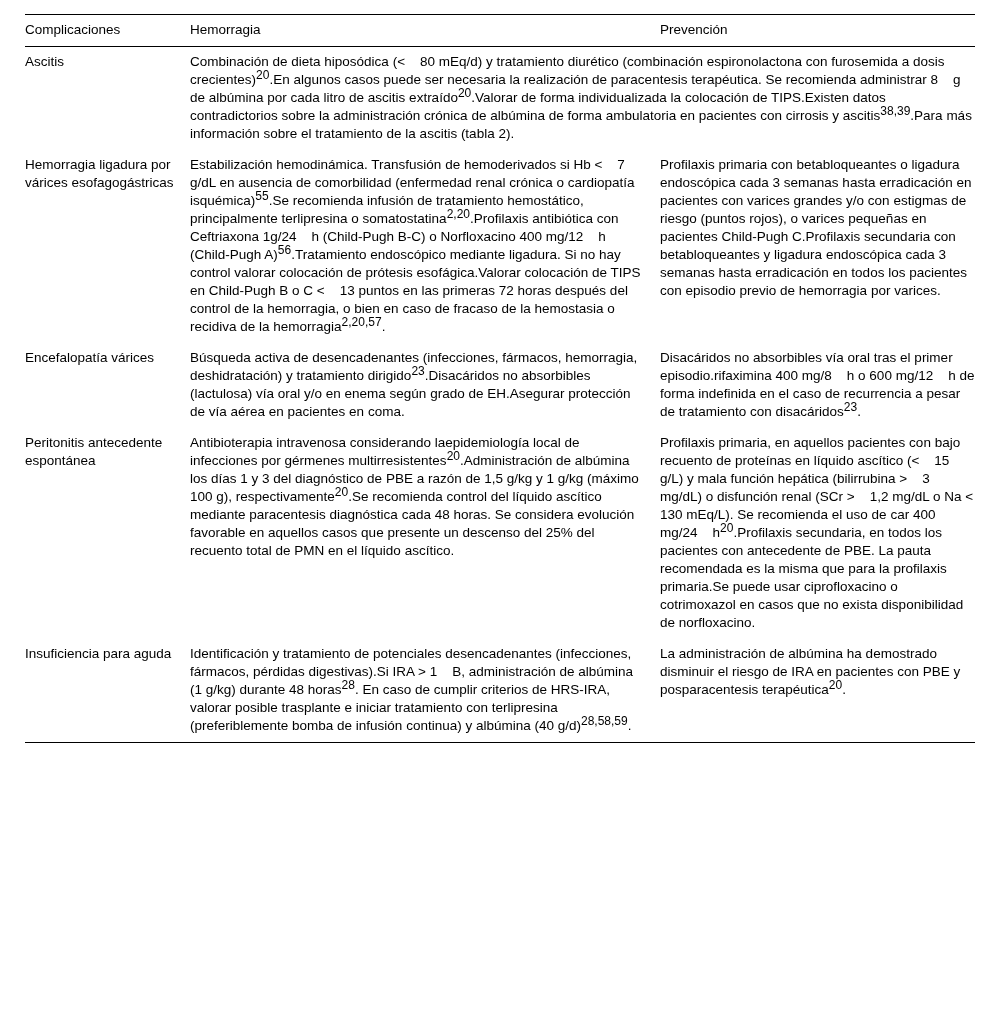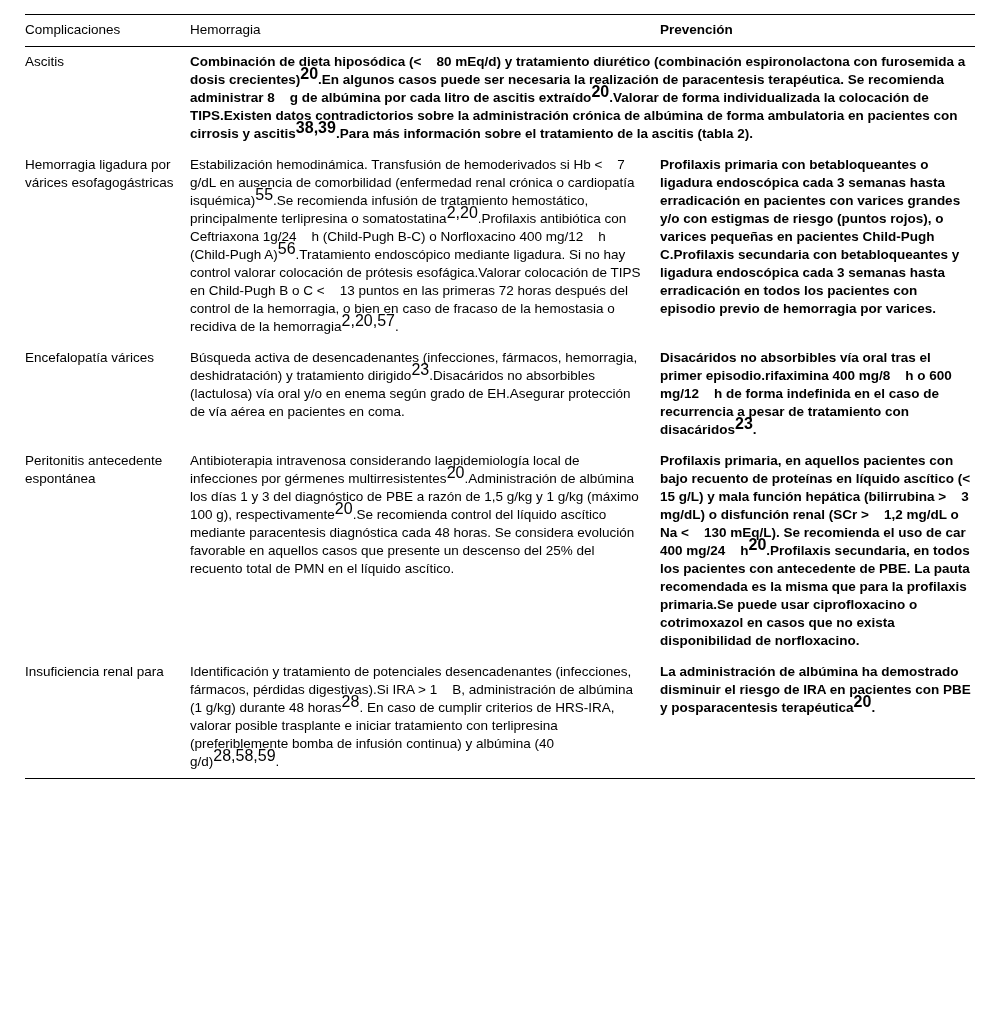--- a/index.html
+++ b/index.html
@@ -33,24 +33,23 @@
     font-size: 13.5px;
     font-weight: normal;
     line-height: 18px;
     padding: 6px 14px 7px 0;
     white-space: pre-wrap;
     word-wrap: break-word;
   }
   table.med-table td:last-child,
   table.med-table th:last-child {
     padding-right: 0;
-    font-weight: bold;
   }
   table.med-table sup {
-    font-size: 16px;
+    font-size: 12px;
     line-height: 0;
     vertical-align: super;
   }
   .col-comp { width: 165px; }
   .col-treat { width: 470px; }
   .col-prev { width: 315px; }
 </style>
 </head>
 <body>
 
@@ -82,19 +81,19 @@
           <td>Encefalopatía várices</td>
           <td>Búsqueda activa de desencadenantes (infecciones, fármacos, hemorragia, deshidratación) y tratamiento dirigido<sup>23</sup>.Disacáridos no absorbibles (lactulosa) vía oral y/o en enema según grado de EH.Asegurar protección de vía aérea en pacientes en coma.</td>
           <td>Disacáridos no absorbibles vía oral tras el primer episodio.rifaximina 400 mg/8    h o 600 mg/12    h de forma indefinida en el caso de recurrencia a pesar de tratamiento con disacáridos<sup>23</sup>.</td>
         </tr>
         <tr>
           <td>Peritonitis antecedente espontánea</td>
           <td>Antibioterapia intravenosa considerando laepidemiología local de infecciones por gérmenes multirresistentes<sup>20</sup>.Administración de albúmina los días 1 y 3 del diagnóstico de PBE a razón de 1,5 g/kg y 1 g/kg (máximo 100 g), respectivamente<sup>20</sup>.Se recomienda control del líquido ascítico mediante paracentesis diagnóstica cada 48 horas. Se considera evolución favorable en aquellos casos que presente un descenso del 25% del recuento total de PMN en el líquido ascítico.</td>
           <td>Profilaxis primaria, en aquellos pacientes con bajo recuento de proteínas en líquido ascítico (&lt;    15 g/L) y mala función hepática (bilirrubina &gt;    3 mg/dL) o disfunción renal (SCr &gt;    1,2 mg/dL o Na &lt;    130 mEq/L). Se recomienda el uso de car 400 mg/24    h<sup>20</sup>.Profilaxis secundaria, en todos los pacientes con antecedente de PBE. La pauta recomendada es la misma que para la profilaxis primaria.Se puede usar ciprofloxacino o cotrimoxazol en casos que no exista disponibilidad de norfloxacino.</td>
         </tr>
         <tr>
-          <td>Insuficiencia renal para</td>
+          <td>Insuficiencia para aguda</td>
           <td>Identificación y tratamiento de potenciales desencadenantes (infecciones, fármacos, pérdidas digestivas).Si IRA &gt; 1    B, administración de albúmina (1 g/kg) durante 48 horas<sup>28</sup>. En caso de cumplir criterios de HRS-IRA, valorar posible trasplante e iniciar tratamiento con terlipresina (preferiblemente bomba de infusión continua) y albúmina (40 g/d)<sup>28,58,59</sup>.</td>
           <td>La administración de albúmina ha demostrado disminuir el riesgo de IRA en pacientes con PBE y posparacentesis terapéutica<sup>20</sup>.</td>
         </tr>
       </tbody>
   </table>
 </div>
 
 </body></html>

